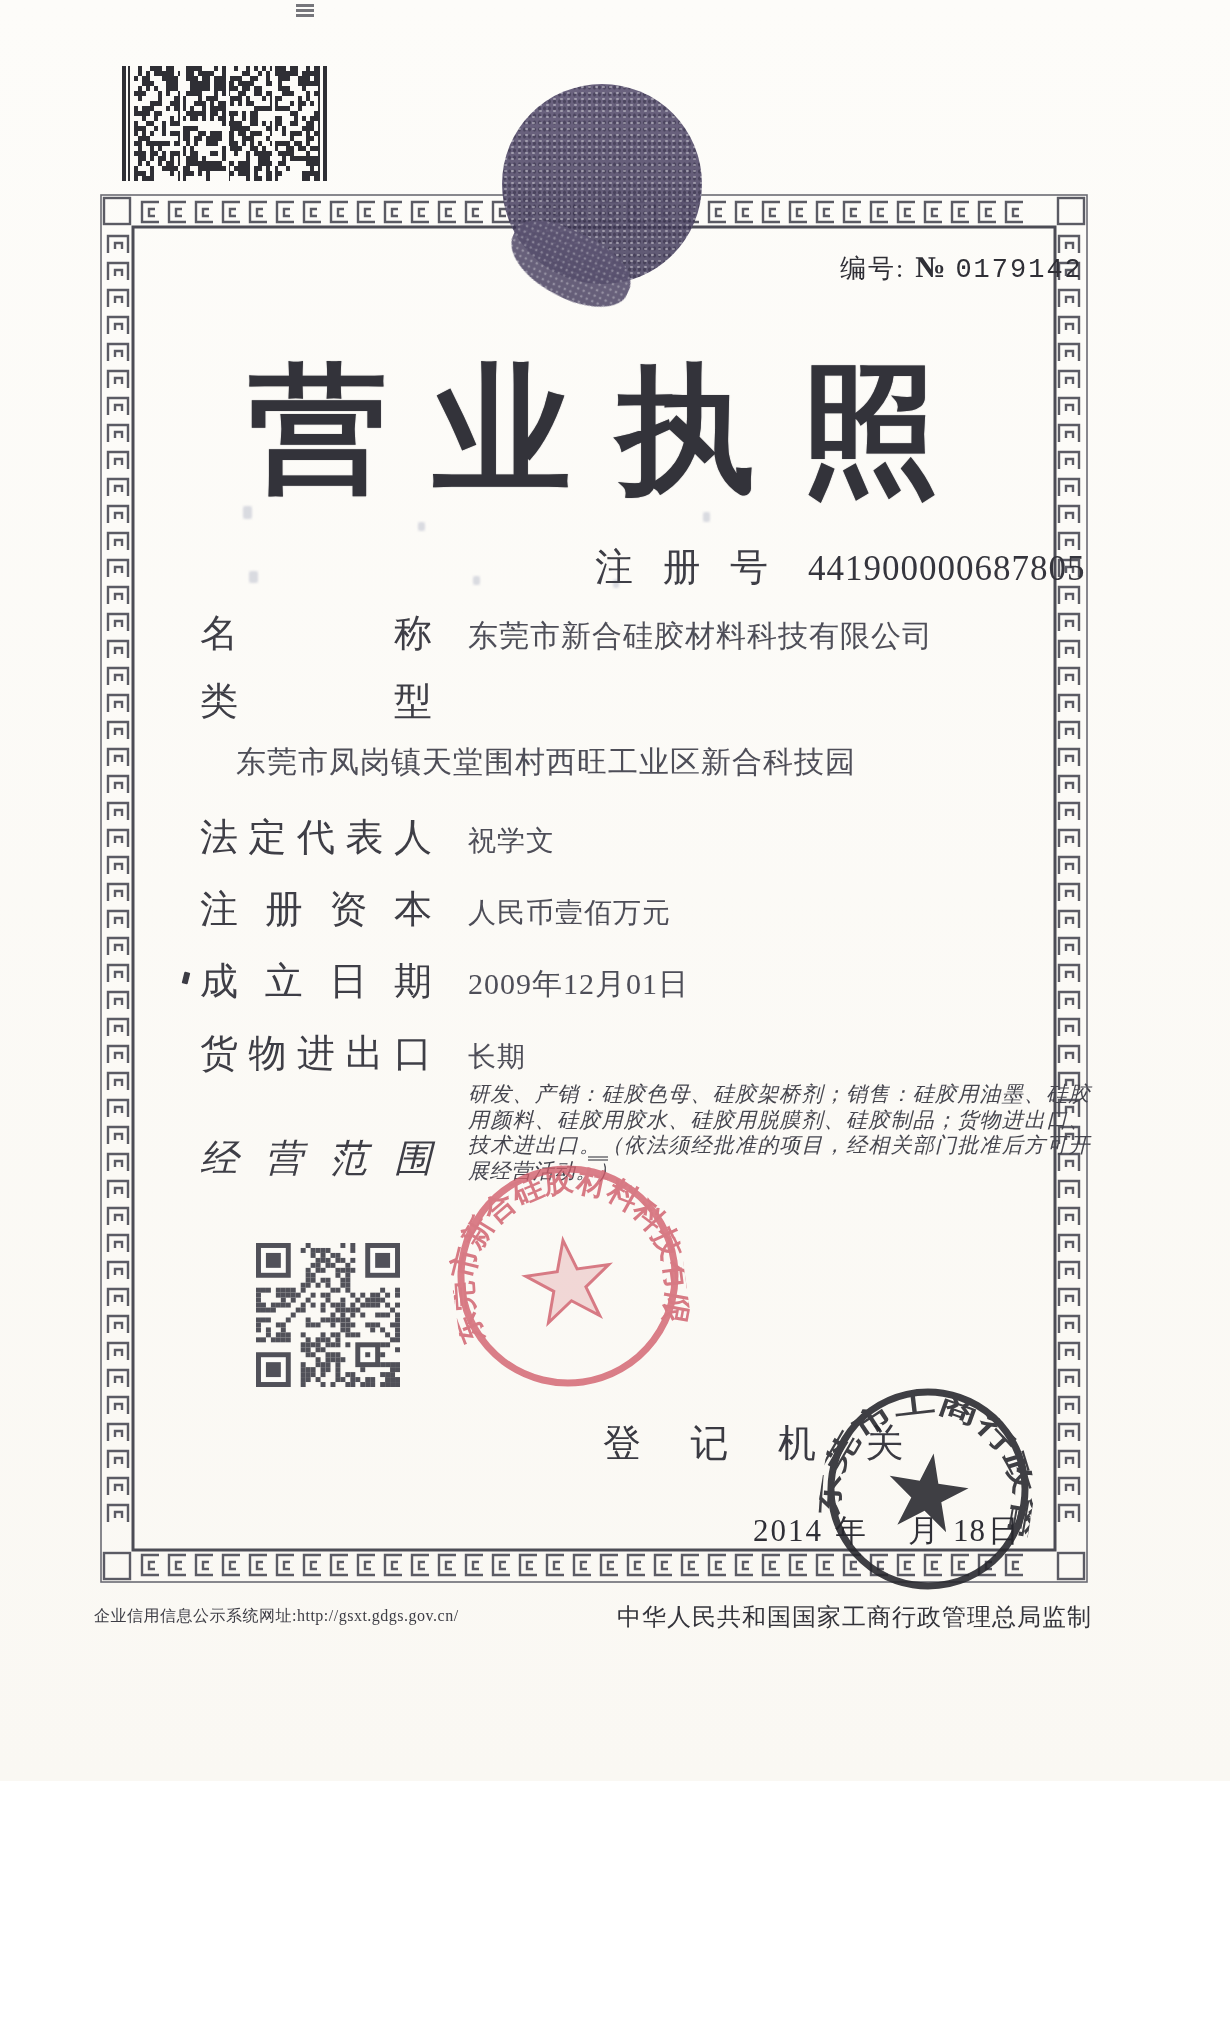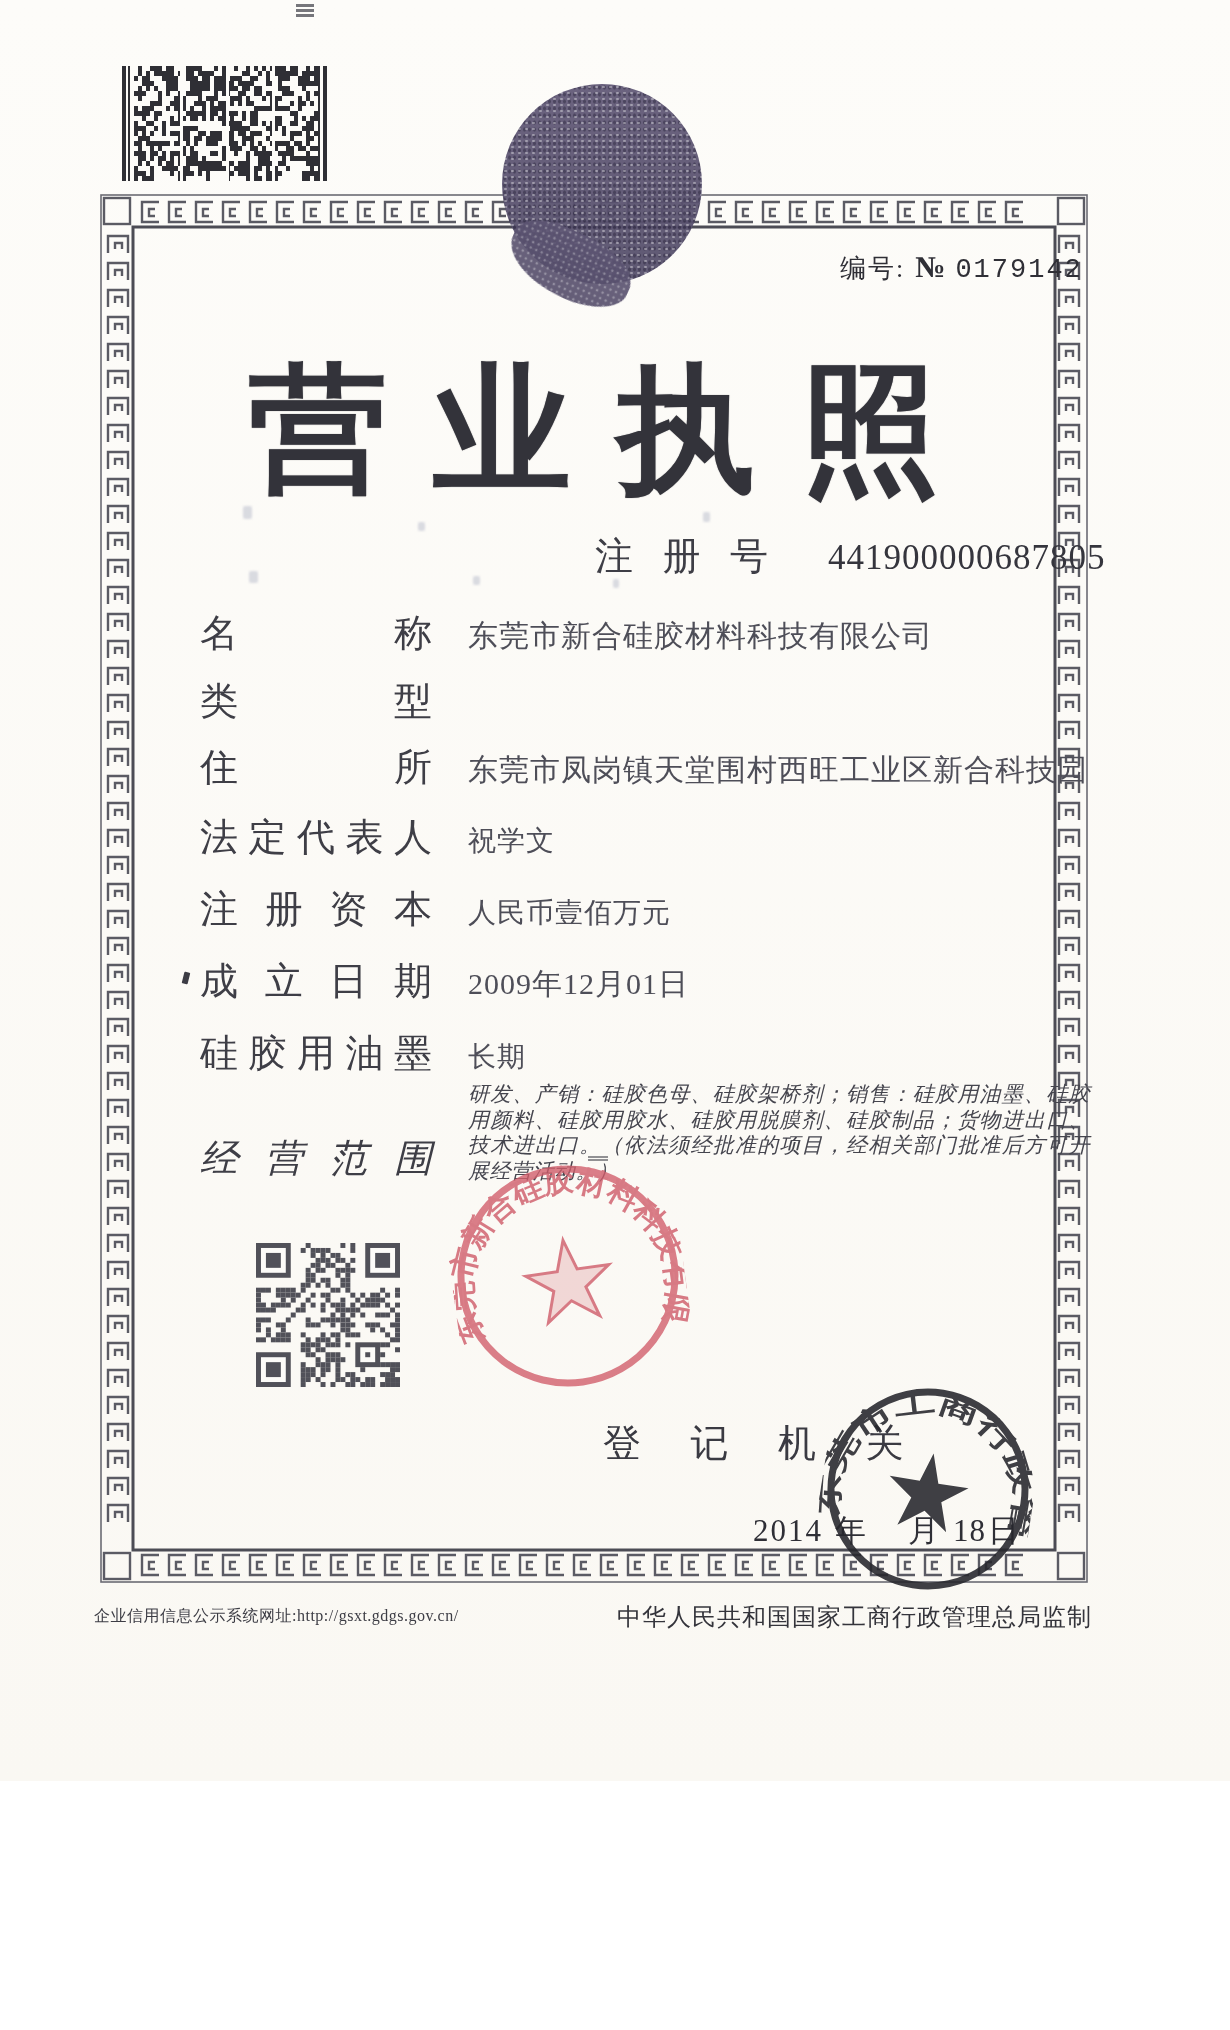--- a/index.html
+++ b/index.html
@@ -39,21 +39,21 @@
   .serial .s-cjk{font-size:26px;letter-spacing:2px;}
   .serial .s-no{font-size:30px;font-weight:bold;margin-left:10px;}
   .serial .s-num{font-size:27px;font-family:"Liberation Mono",monospace;margin-left:10px;letter-spacing:2px;}
 
   
   .title{position:absolute;left:100px;top:338px;width:988px;text-align:center;z-index:3;
     font-size:138px;font-weight:bold;letter-spacing:46px;text-indent:46px;color:#33333a;
     text-shadow:0 0 1px rgba(40,40,48,.6);}
 
   
-  .regno{position:absolute;left:595px;top:531px;z-index:3;display:flex;align-items:baseline;gap:20px;}
+  .regno{position:absolute;left:595px;top:542px;z-index:3;display:flex;align-items:baseline;}
   .regno .r-label{font-size:38px;letter-spacing:10px;color:#3e3e46;}
   .regno .r-value{font-size:35px;margin-left:30px;letter-spacing:1px;color:#35353d;}
 
   
   .row{position:absolute;left:200px;width:890px;display:flex;align-items:baseline;z-index:3;}
   .flabel{flex:0 0 232px;font-size:38px;color:#3e3e46;text-align:justify;text-align-last:justify;}
   .fvalue{margin-left:36px;font-size:30px;color:#4e4e58;letter-spacing:1px;}
   .row-name{top:608px;}   .row-type{top:676px;}  .row-addr{top:742px;}  .row-legal{top:812px;}
   .row-cap{top:884px;}    .row-est{top:956px;}   .row-term{top:1028px;} .row-scope{top:1082px;align-items:flex-end;font-style:italic;}
   .row-type .fvalue,.row-legal .fvalue,.row-cap .fvalue,.row-term .fvalue{font-size:28px;}
@@ -705,37 +705,36 @@
   </div>
 
   <div class="row row-name">
     <div class="flabel">名称</div>
     <div class="fvalue">东莞市新合硅胶材料科技有限公司</div>
   </div>
   <div class="row row-type">
     <div class="flabel">类型</div>
   </div>
   <div class="row row-addr">
-    <div class="flabel">住所</div>
     <div class="fvalue">东莞市凤岗镇天堂围村西旺工业区新合科技园</div>
   </div>
   <div class="row row-legal">
     <div class="flabel">法定代表人</div>
     <div class="fvalue">祝学文</div>
   </div>
   <div class="row row-cap">
     <div class="flabel">注册资本</div>
     <div class="fvalue">人民币壹佰万元</div>
   </div>
   <div class="row row-est">
     <div class="flabel">成立日期</div>
     <div class="fvalue">2009年12月01日</div>
   </div>
   <div class="row row-term">
-    <div class="flabel">硅胶用油墨</div>
+    <div class="flabel">货物进出口</div>
     <div class="fvalue">长期</div>
   </div>
   <div class="row row-scope">
     <div class="flabel">经营范围</div>
     <div class="scope-text">研发、产销：硅胶色母、硅胶架桥剂；销售：硅胶用油墨、硅胶用颜料、硅胶用胶水、硅胶用脱膜剂、硅胶制品；货物进出口、技术进出口。（依法须经批准的项目，经相关部门批准后方可开展经营活动。）</div>
   </div>
   <div class="comma-mark"></div>
   <div class="mark-scope">
       <i></i>
       <i></i>

